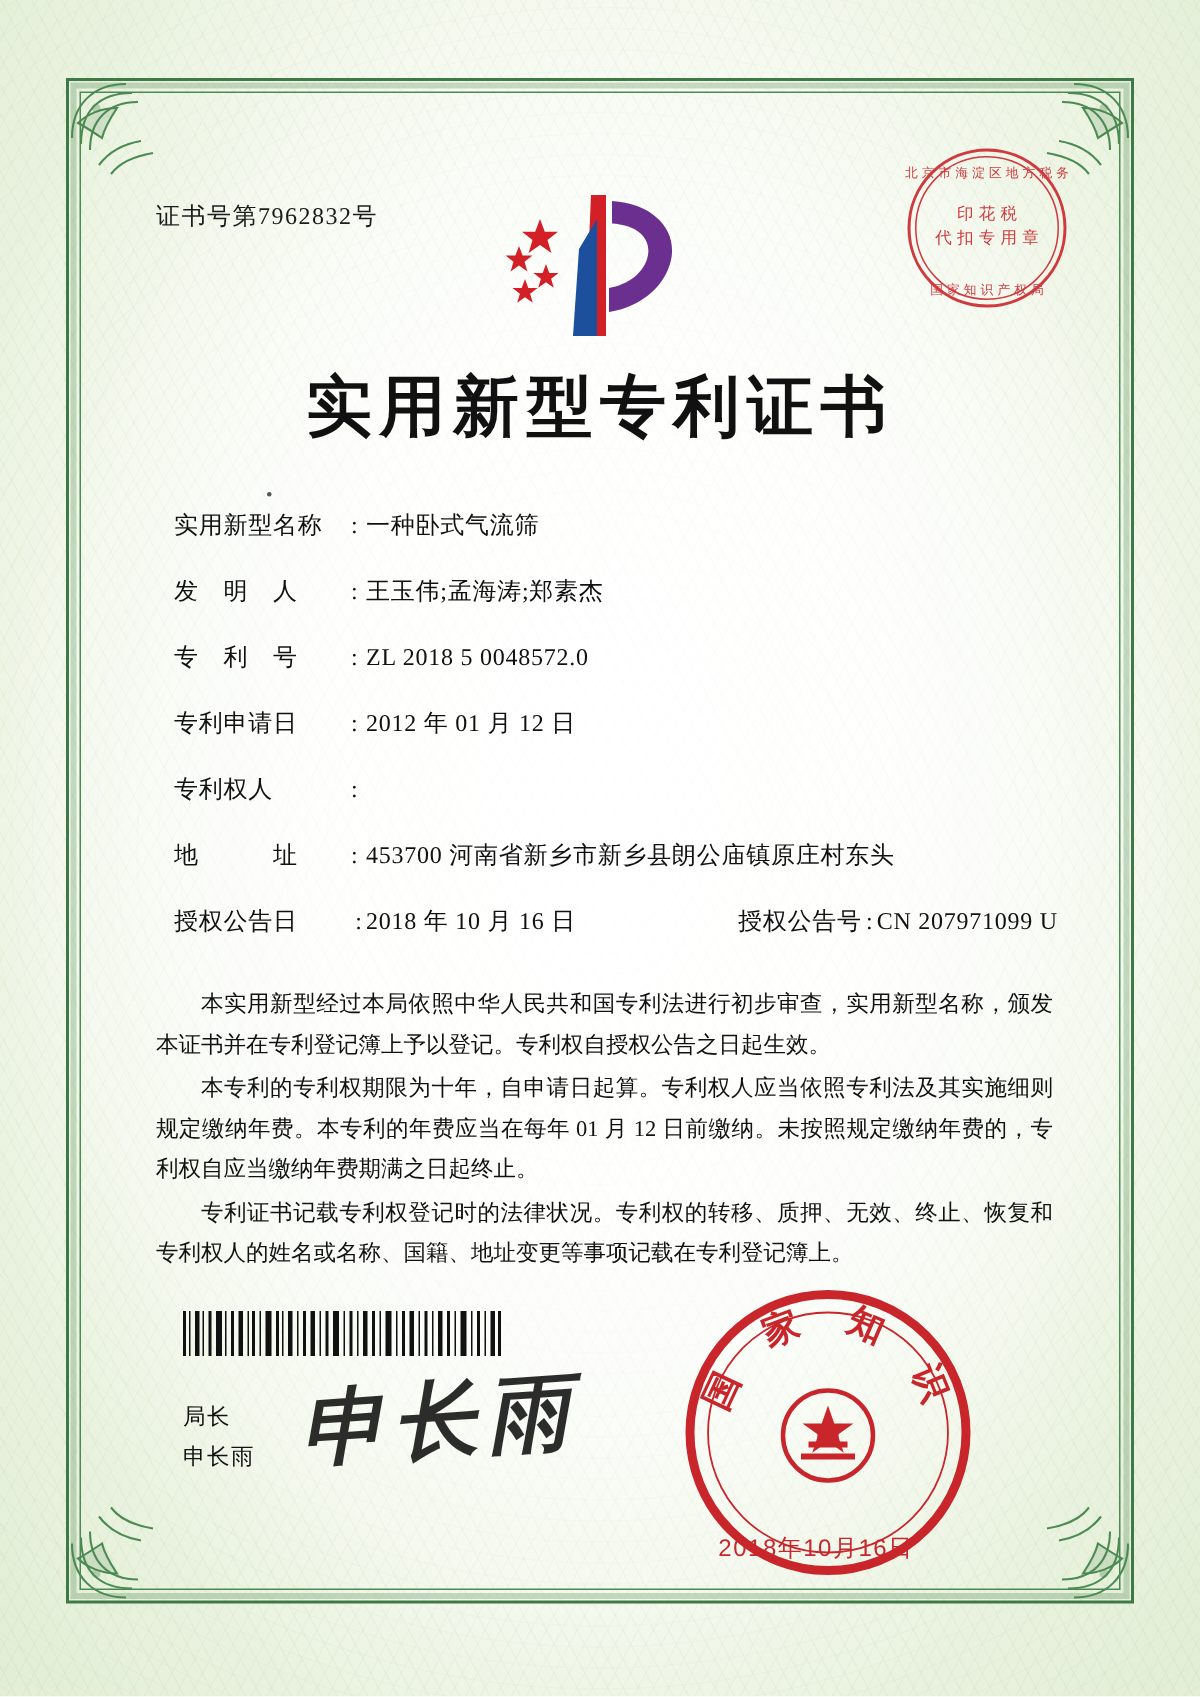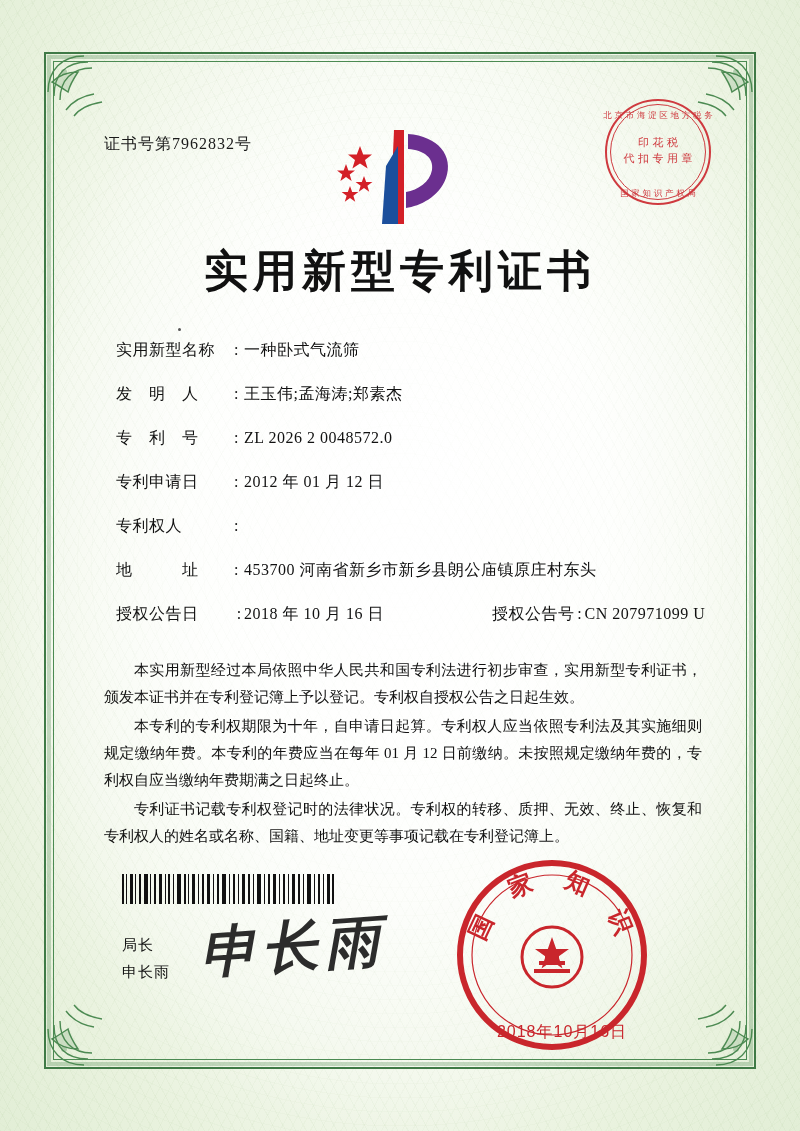--- a/index.html
+++ b/index.html
@@ -212,21 +212,21 @@
   
   .seal-big {
     position: absolute;
     right: 58px;
     top: 765px;
     width: 196px;
     height: 196px;
   }
   .seal-date {
     position: absolute;
-    right: 48px;
+    right: 66px;
     top: 930px;
     width: 196px;
     text-align: center;
     color: #c9262c;
     font-size: 16px;
     letter-spacing: 1px;
     font-family: "Liberation Sans", sans-serif;
   }
 
   .page-foot {
@@ -361,21 +361,21 @@
         <span class="field-value">一种卧式气流筛</span>
       </div>
       <div class="field-row">
         <span class="field-label">发　明　人</span>
         <span class="field-colon">:</span>
         <span class="field-value">王玉伟;孟海涛;郑素杰</span>
       </div>
       <div class="field-row">
         <span class="field-label">专　利　号</span>
         <span class="field-colon">:</span>
-        <span class="field-value">ZL 2026 2 0048572.0</span>
+        <span class="field-value">ZL 2018 5 0048572.0</span>
       </div>
       <div class="field-row">
         <span class="field-label">专利申请日</span>
         <span class="field-colon">:</span>
         <span class="field-value">2012 年 01 月 12 日</span>
       </div>
       <div class="field-row">
         <span class="field-label">专利权人</span>
         <span class="field-colon">:</span>
       </div>
@@ -391,21 +391,21 @@
         <span class="field-value">2018 年 10 月 16 日</span>
         <span class="right-pair">
           <span class="field-label">授权公告号</span>
           <span class="field-colon">:</span>
           <span class="field-value">CN 207971099 U</span>
         </span>
       </div>
     </div>
 
     <div class="paragraphs">
-      <p>本实用新型经过本局依照中华人民共和国专利法进行初步审查，实用新型专利证书，颁发本证书并在专利登记簿上予以登记。专利权自授权公告之日起生效。</p>
+      <p>本实用新型经过本局依照中华人民共和国专利法进行初步审查，实用新型名称，颁发本证书并在专利登记簿上予以登记。专利权自授权公告之日起生效。</p>
       <p>本专利的专利权期限为十年，自申请日起算。专利权人应当依照专利法及其实施细则规定缴纳年费。本专利的年费应当在每年 01 月 12 日前缴纳。未按照规定缴纳年费的，专利权自应当缴纳年费期满之日起终止。</p>
       <p>专利证书记载专利权登记时的法律状况。专利权的转移、质押、无效、终止、恢复和专利权人的姓名或名称、国籍、地址变更等事项记载在专利登记簿上。</p>
     </div>
 
     <div class="barcode">
       <svg viewBox="0 0 212 30" preserveAspectRatio="none" xmlns="http://www.w3.org/2000/svg">
         <g fill="#111">
           <rect x="0" y="0" width="2" height="30"></rect>
             <rect x="4" y="0" width="1" height="30"></rect>
           <rect x="8" y="0" width="3" height="30"></rect>

